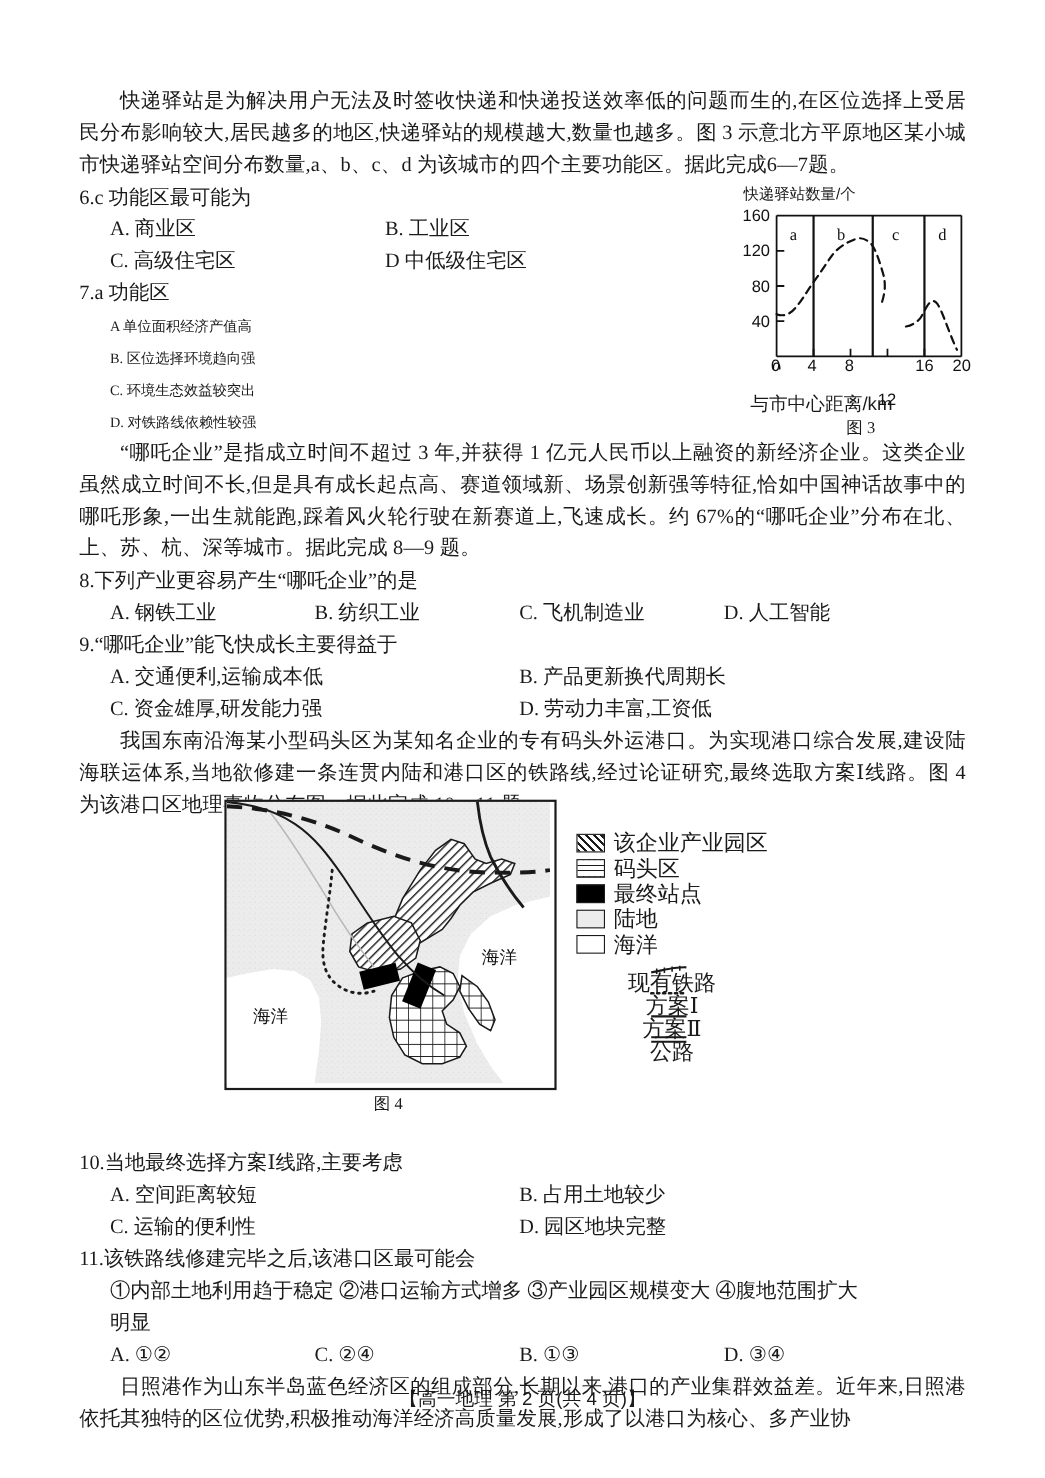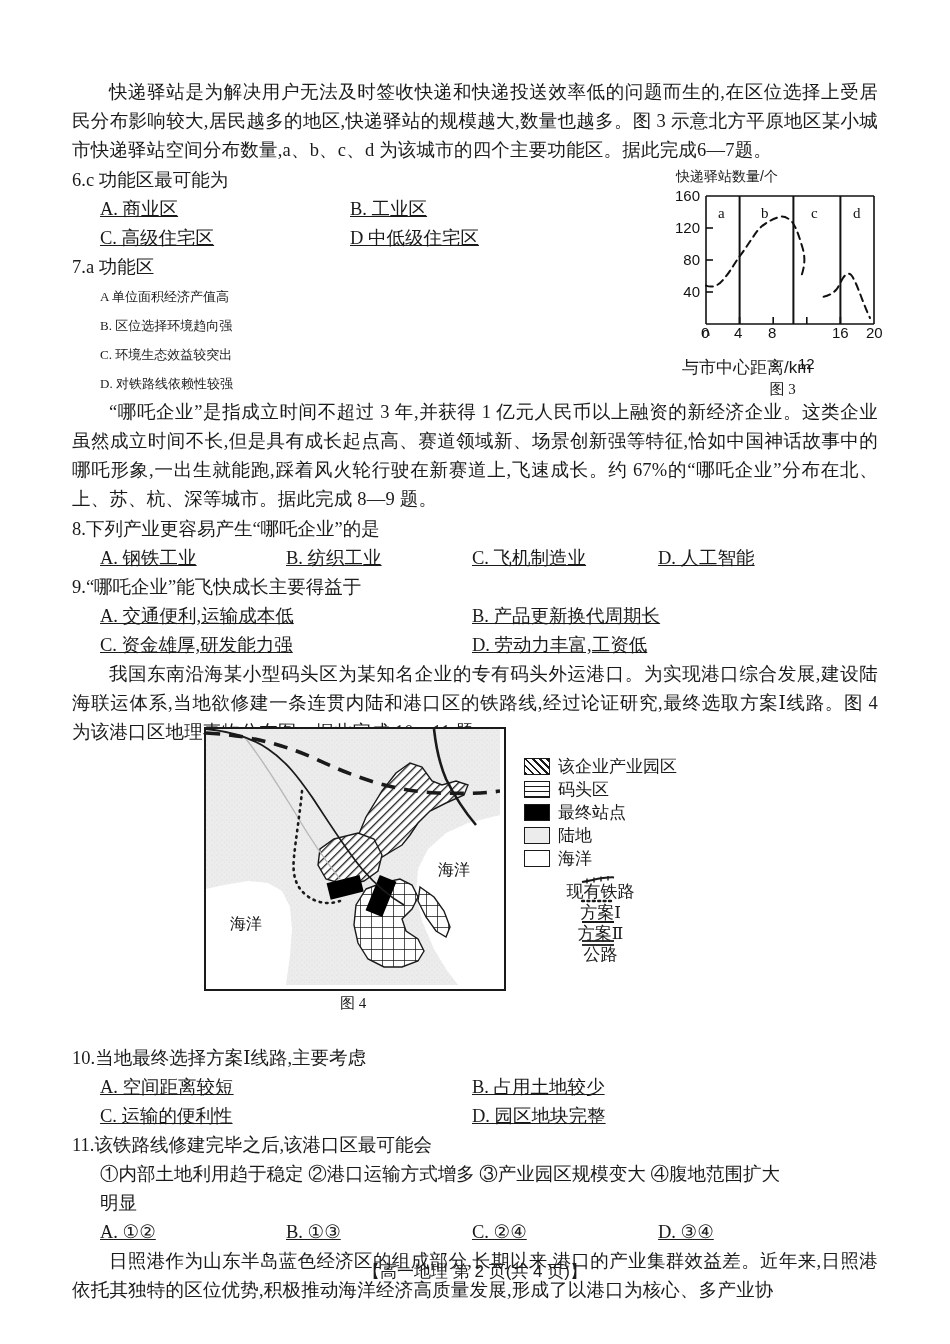--- a/index.html
+++ b/index.html
@@ -42,21 +42,21 @@
     margin: 0;
     white-space: nowrap;
   }
   .opts {
     font-size: 18.5px;
     line-height: 29px;
     margin: 0;
     padding-left: 28px;
     display: flex;
   }
-  .opt { white-space: nowrap; text-decoration: underline; }
+  .opt { white-space: nowrap; }
   .opt-2col .opt:first-child { width: 250px; }
   .opt-4col .opt { width: 186px; }
   .stack {
     font-size: 13px;
     line-height: 29px;
     margin: 0;
     padding-left: 28px;
     white-space: nowrap;
   }
   .indent-sub {
@@ -113,21 +113,21 @@
     overflow: hidden;
   }
   .legend {
     margin-left: 18px;
     padding-top: 28px;
   }
   .legend-item {
     display: flex;
     align-items: center;
     height: 23px;
-    font-size: 17px;
+    font-size: 20px;
     white-space: nowrap;
   }
   .legend-item.tight { height: 21px; flex-direction: column; }
   .swatch {
     width: 26px; height: 17px;
     margin-right: 8px;
     flex: 0 0 auto;
     border: 1px solid #1a1a1a;
     box-sizing: border-box;
   }
@@ -293,22 +293,22 @@
     </div>
 
     <div>
       <div class="qline">
         <span>11.</span><span>该铁路线修建完毕之后,该港口区最可能会</span>
       </div>
       <div class="indent-sub nowrap">①内部土地利用趋于稳定  ②港口运输方式增多  ③产业园区规模变大  ④腹地范围扩大</div>
       <div class="indent-sub">明显</div>
       <div class="opts opt-4col">
         <span class="opt">A. ①②</span>
+        <span class="opt">C. ②④</span>
         <span class="opt">B. ①③</span>
-        <span class="opt">C. ②④</span>
         <span class="opt">D. ③④</span>
       </div>
     </div>
 
     <div class="para">日照港作为山东半岛蓝色经济区的组成部分,长期以来,港口的产业集群效益差。近年来,日照港依托其独特的区位优势,积极推动海洋经济高质量发展,形成了以港口为核心、多产业协</div>
 
   </div>
 
   <div class="fig4">
     <div class="fig4-row">

